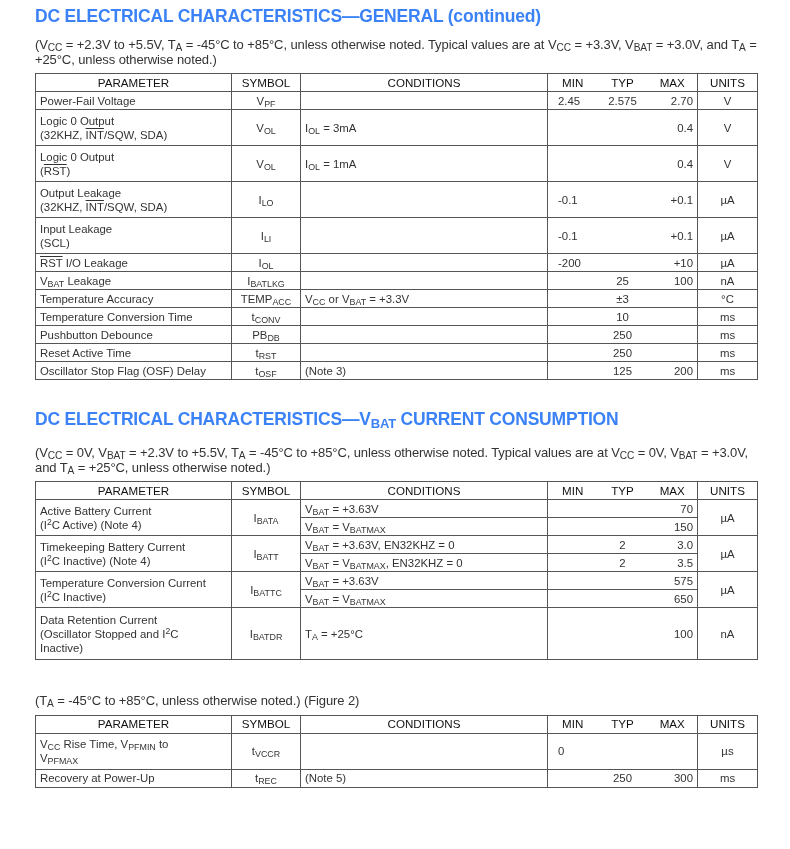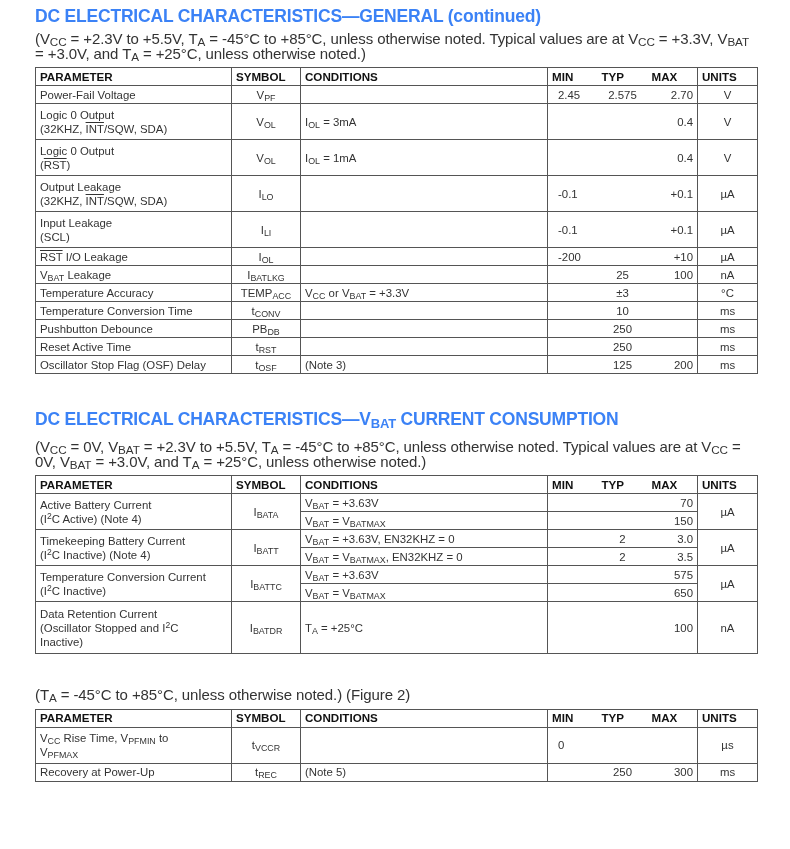--- a/index.html
+++ b/index.html
@@ -11,39 +11,39 @@
   }
   .section { position: absolute; left: 35px; width: 722px; }
   .sec-title {
     font-family: "Liberation Sans", sans-serif;
     font-weight: bold; font-size: 17.5px; color: #3b82f6;
     margin: 0; letter-spacing: -0.2px; line-height: 20px;
     white-space: nowrap;
   }
   .sec-title sub { font-size: 13px; vertical-align: -3px; }
   .sec-note {
-    font-size: 15px; color: #333; line-height: 14.5px;
-    margin-top: 6px; margin-bottom: 6px;
+    font-size: 13px; color: #333; line-height: 14.5px;
+    margin-top: 12px; margin-bottom: 6px;
     letter-spacing: -0.1px;
   }
   .sec-note sub, td sub { font-size: 0.78em; vertical-align: -2px; line-height: 0; }
   .sec-note sup, td sup { font-size: 0.75em; vertical-align: 4px; line-height: 0; }
   .ov { text-decoration: overline; }
 
   table {
     border-collapse: collapse; width: 722px; table-layout: fixed;
     font-size: 11.4px; color: #333;
   }
   th, td {
     border: 1px solid #555;
     padding: 0 4px; line-height: 14px;
   }
   th {
-    font-weight: bold; font-size: 11.6px; color: #111; height: 17px;
-    text-align: left;
+    font-weight: normal; font-size: 11.6px; color: #111; height: 17px;
+    text-align: center;
   }
   td { height: 17px; vertical-align: middle; }
   td.c { text-align: center; }
   td.l { text-align: left; }
   td.num { text-align: left; padding-left: 10px; }
   td.mm { border-left: 1px solid #555; border-right: none; }
   td.mt { border-left: none; border-right: none; text-align: center; }
   td.mx { border-left: none; text-align: right; }
   th.mm { border-right: none; }
   th.mt { border-left: none; border-right: none; }

